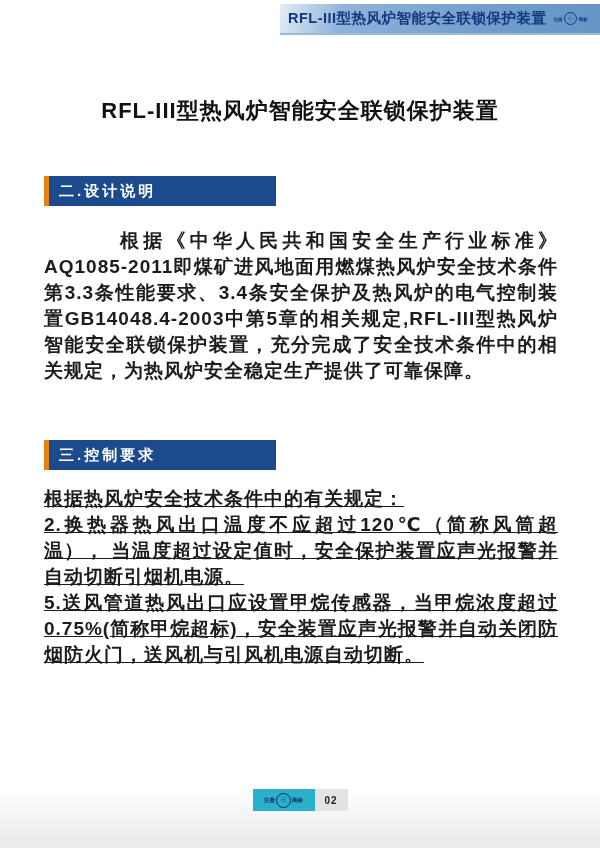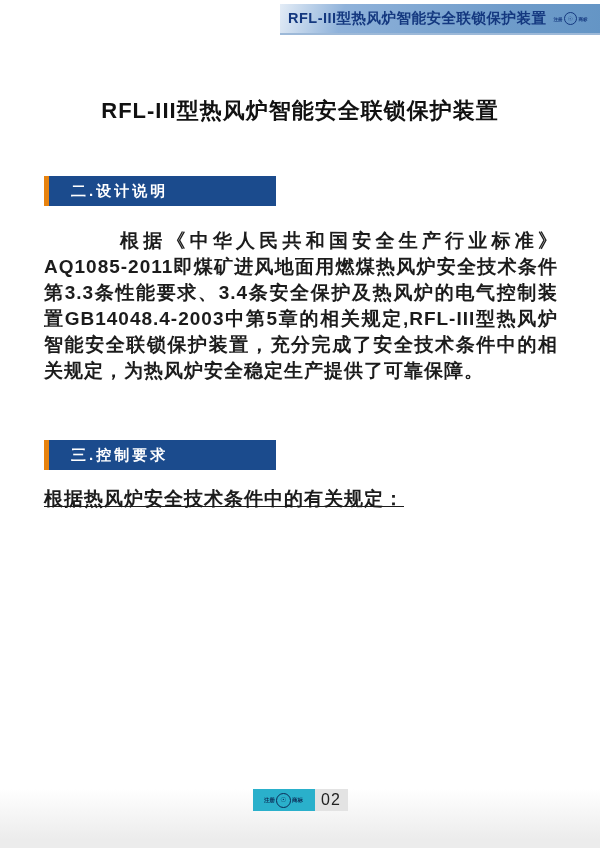--- a/index.html
+++ b/index.html
@@ -38,21 +38,21 @@
     position:absolute;top:96px;left:0;width:100%;
     text-align:center;font-size:22px;font-weight:800;color:#111;
     letter-spacing:1px;
   }
 
   
   .sec-head{
     position:absolute;left:44px;width:232px;height:30px;
     background:#1b4b8d;border-left:5px solid #e8830f;
     display:flex;align-items:center;box-sizing:border-box;
-    padding-left:22px;
+    padding-left:10px;
   }
   .sec-head span{
     color:#ffffff;font-size:15px;font-weight:800;letter-spacing:3px;white-space:nowrap;
   }
   .sec-head.pos1{top:176px;}
   .sec-head.pos2{top:440px;text-align:center;}
 
   
   .body-text{
     position:absolute;left:44px;width:514px;
@@ -73,21 +73,21 @@
     color:#0c2b56;
   }
   .footer .f-tm .tm-txt{font-size:5.5px;font-weight:700;}
   .footer .f-tm .tm-circle{
     width:15px;height:15px;border:1px solid #0c2b56;border-radius:50%;
     display:flex;align-items:center;justify-content:center;font-size:7px;font-weight:700;
     box-sizing:border-box;
   }
   .footer .f-page{
     background:#e3e3e3;width:33px;display:flex;align-items:center;justify-content:center;
-    font-size:16px;font-weight:400;color:#222;letter-spacing:1px;
+    font-size:10px;font-weight:700;color:#222;letter-spacing:1px;
   }
 </style>
 </head>
 <body>
 
 <div class="page">
 
   <div class="top-bar">
     <span class="bar-title">RFL-III型热风炉智能安全联锁保护装置</span>
     <span class="tm">
@@ -104,20 +104,22 @@
   </div>
 
   <div class="body-text design-para">根据《中华人民共和国安全生产行业标准》AQ1085-2011即煤矿进风地面用燃煤热风炉安全技术条件第3.3条性能要求、3.4条安全保护及热风炉的电气控制装置GB14048.4-2003中第5章的相关规定,RFL-III型热风炉智能安全联锁保护装置，充分完成了安全技术条件中的相关规定，为热风炉安全稳定生产提供了可靠保障。</div>
 
   <div class="sec-head pos2">
     <span>三.控制要求</span>
   </div>
 
   <div class="body-text req-block">
     <p>根据热风炉安全技术条件中的有关规定：</p>
+    <p>2.换热器热风出口温度不应超过120℃（简称风筒超温）， 当温度超过设定值时，安全保护装置应声光报警并自动切断引烟机电源。</p>
+    <p>5.送风管道热风出口应设置甲烷传感器，当甲烷浓度超过0.75%(简称甲烷超标)，安全装置应声光报警并自动关闭防烟防火门，送风机与引风机电源自动切断。</p>
   </div>
 
   <div class="footer">
     <span class="f-tm">
       <span class="tm-txt">注册</span>
       <span class="tm-circle">☉</span>
       <span class="tm-txt">商标</span>
     </span>
     <span class="f-page">02</span>
   </div>

